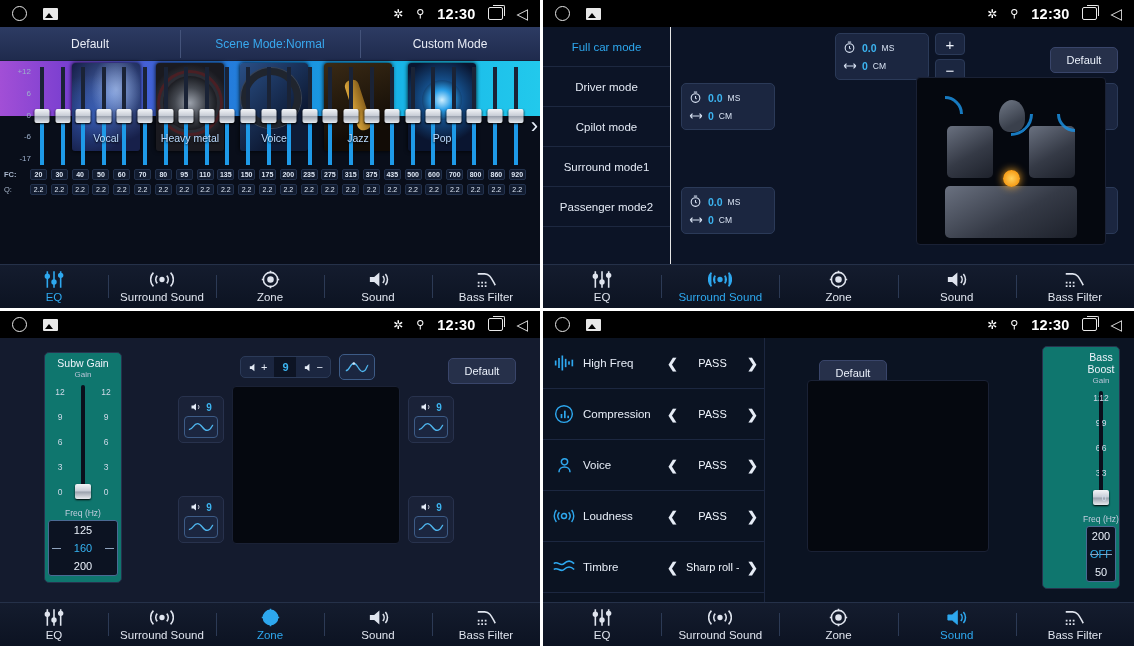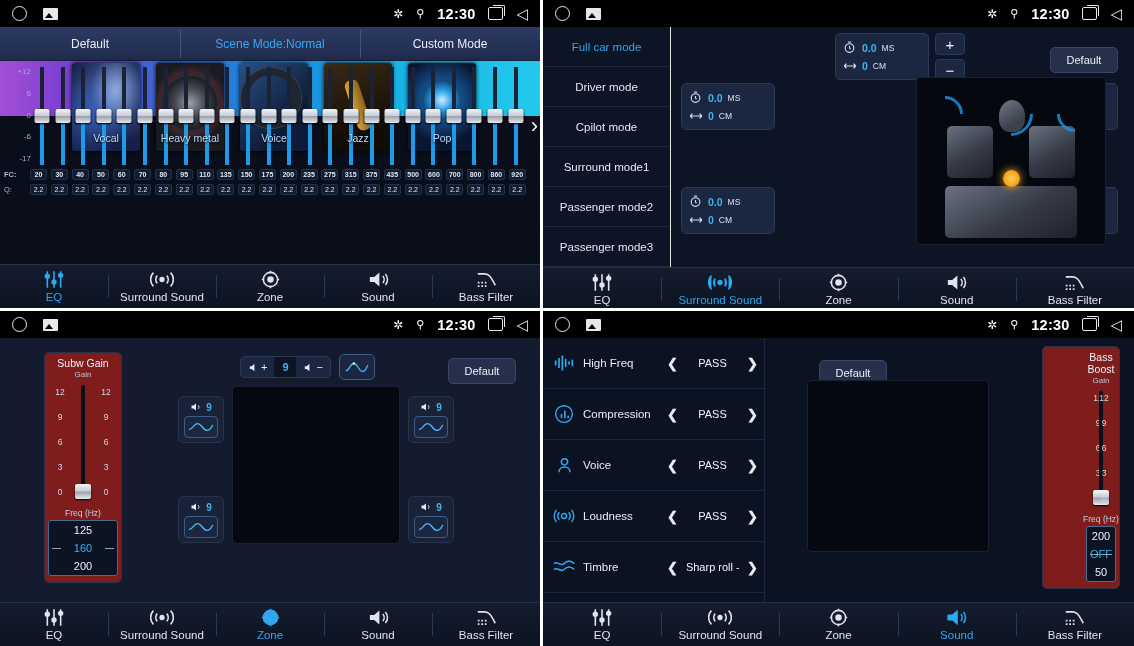--- a/index.html
+++ b/index.html
@@ -232,21 +232,21 @@
   .defbtn {
     position: absolute; width: 68px; height: 26px; border-radius: 5px;
     background: #26304a; border: 1px solid #39456a;
     color: #eaf0fa; font-size: 11px; display: flex; align-items: center; justify-content: center;
   }
 
   
   .p3body { flex: 1; position: relative; background: #141b2e; }
   .gaincard {
     position: absolute; width: 78px; border-radius: 5px;
-    background: #7f1d1d; border: 1px solid #28324d; padding: 4px 0 6px;
+    background: #0f766e; border: 1px solid #28324d; padding: 4px 0 6px;
   }
   .gaintitle { text-align: center; font-size: 10.5px; color: #eef3fb; padding-bottom: 1px; }
   .gainsub { text-align: center; font-size: 8px; color: #b9c5d8; }
   .gainbody { position: relative; height: 122px; margin-top: 2px; }
   .gaincol { position: absolute; top: 6px; bottom: 6px; width: 18px; font-size: 8.5px; color: #cfd9e8;
              display: flex; flex-direction: column; justify-content: space-between; align-items: center; }
   .gaincol.l { left: 6px; } .gaincol.r { right: 6px; }
   .gaintrack {
     position: absolute; left: 50%; transform: translateX(-50%);
     top: 4px; bottom: 4px; width: 4px; background: #0a0f1c; border-radius: 2px;
@@ -634,21 +634,20 @@
       </div>
     </div>
 
     <div class="p2body">
       <div class="modelist" id="mode-list">
           <div class="modeitem sel">Full car mode</div>
           <div class="modeitem">Driver mode</div>
           <div class="modeitem">Cpilot mode</div>
           <div class="modeitem">Surround mode1</div>
           <div class="modeitem">Passenger mode2</div>
-          <div class="modeitem">Passenger mode3</div>
         </div>
 
       <div class="p2main">
 
         <div class="delaybox" style="left:164px; top:6px;">
           <div class="delayrow">
             <span class="dico">
               <svg width="13" height="13" viewBox="0 0 24 24" fill="none" stroke="#d8e2f2" stroke-width="2">
                   <circle cx="12" cy="13" r="8"></circle>
                   <path d="M12 9v4l2 2"></path>

